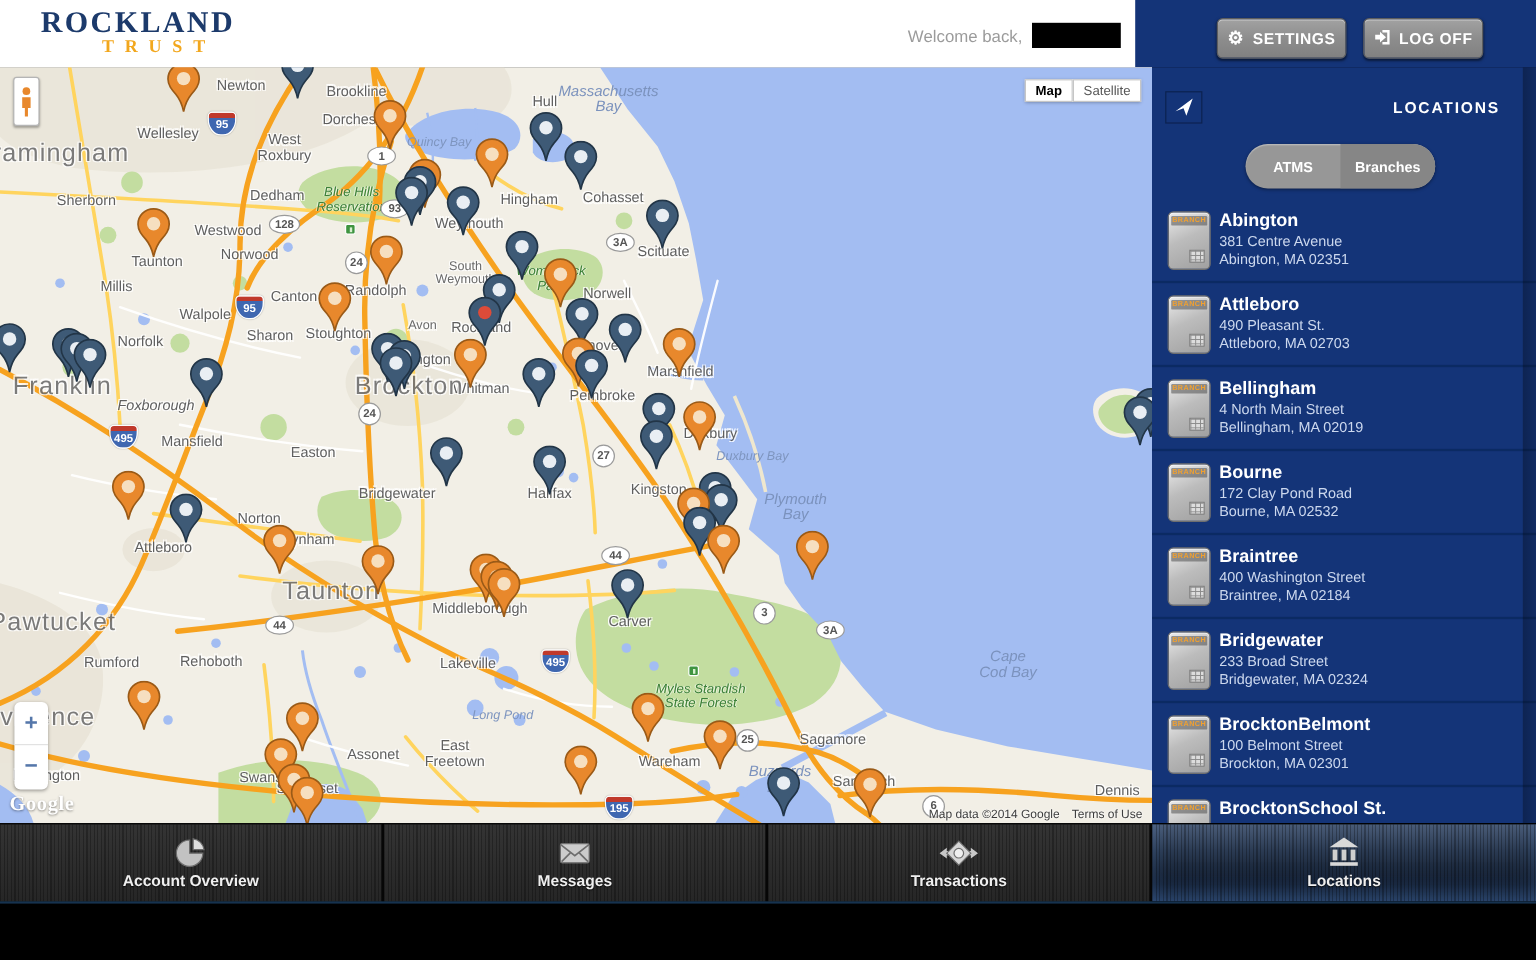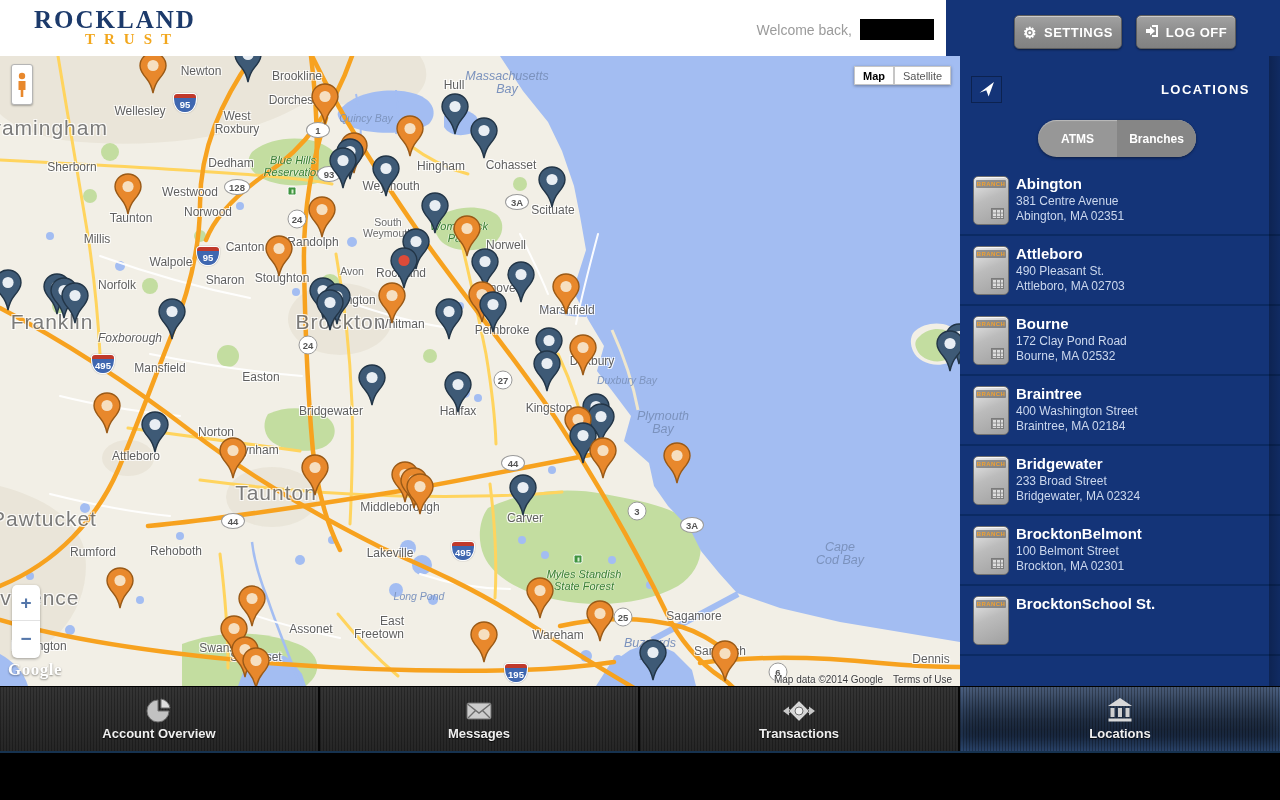--- a/index.html
+++ b/index.html
@@ -340,21 +340,21 @@
         <div class="lbl lbl-town" style="left: 176px; top: 495px;">Rehoboth</div>
         <div class="lbl lbl-town" style="left: 390px; top: 497px;">Lakeville</div>
         <div class="lbl lbl-waters" style="left: 419px; top: 541px;">Long Pond</div>
         <div class="lbl lbl-park" style="left: 584px; top: 525px;">Myles Standish
 State Forest</div>
         <div class="lbl lbl-big" style="left: 22px; top: 542px;">Providence</div>
         <div class="lbl lbl-town" style="left: 39px; top: 590px;">Barrington</div>
         <div class="lbl lbl-town" style="left: 224px; top: 592px;">Swansea</div>
         <div class="lbl lbl-town" style="left: 256px; top: 601px;">Somerset</div>
         <div class="lbl lbl-town" style="left: 311px; top: 573px;">Assonet</div>
-        <div class="lbl lbl-town" style="left: 379px; top: 572px; text-align: right;">East
+        <div class="lbl lbl-town" style="left: 379px; top: 572px;">East
 Freetown</div>
         <div class="lbl lbl-town" style="left: 558px; top: 579px;">Wareham</div>
         <div class="lbl lbl-water" style="left: 650px; top: 594px;">Buzzards
 Bay</div>
         <div class="lbl lbl-town" style="left: 694px; top: 560px;">Sagamore</div>
         <div class="lbl lbl-town" style="left: 720px; top: 595px;">Sandwich</div>
         <div class="lbl lbl-water" style="left: 840px; top: 498px;">Cape
 Cod Bay</div>
         <div class="lbl lbl-town" style="left: 931px; top: 603px;">Dennis</div>
         <div class="parkdot" style="left: 292px; top: 135px;"></div>
@@ -688,20 +688,31 @@
           <div class="loc-addr">
             <div>490 Pleasant St.</div>
             <div>Attleboro, MA 02703</div>
           </div>
         </div>
         <div class="locitem">
           <div class="branch-icon">
             <div class="bi-label">BRANCH</div>
             <div class="bi-grid"></div>
           </div>
+          <div class="loc-name">Bellingham</div>
+          <div class="loc-addr">
+            <div>4 North Main Street</div>
+            <div>Bellingham, MA 02019</div>
+          </div>
+        </div>
+        <div class="locitem">
+          <div class="branch-icon">
+            <div class="bi-label">BRANCH</div>
+            <div class="bi-grid"></div>
+          </div>
           <div class="loc-name">Bourne</div>
           <div class="loc-addr">
             <div>172 Clay Pond Road</div>
             <div>Bourne, MA 02532</div>
           </div>
         </div>
         <div class="locitem">
           <div class="branch-icon">
             <div class="bi-label">BRANCH</div>
             <div class="bi-grid"></div>

